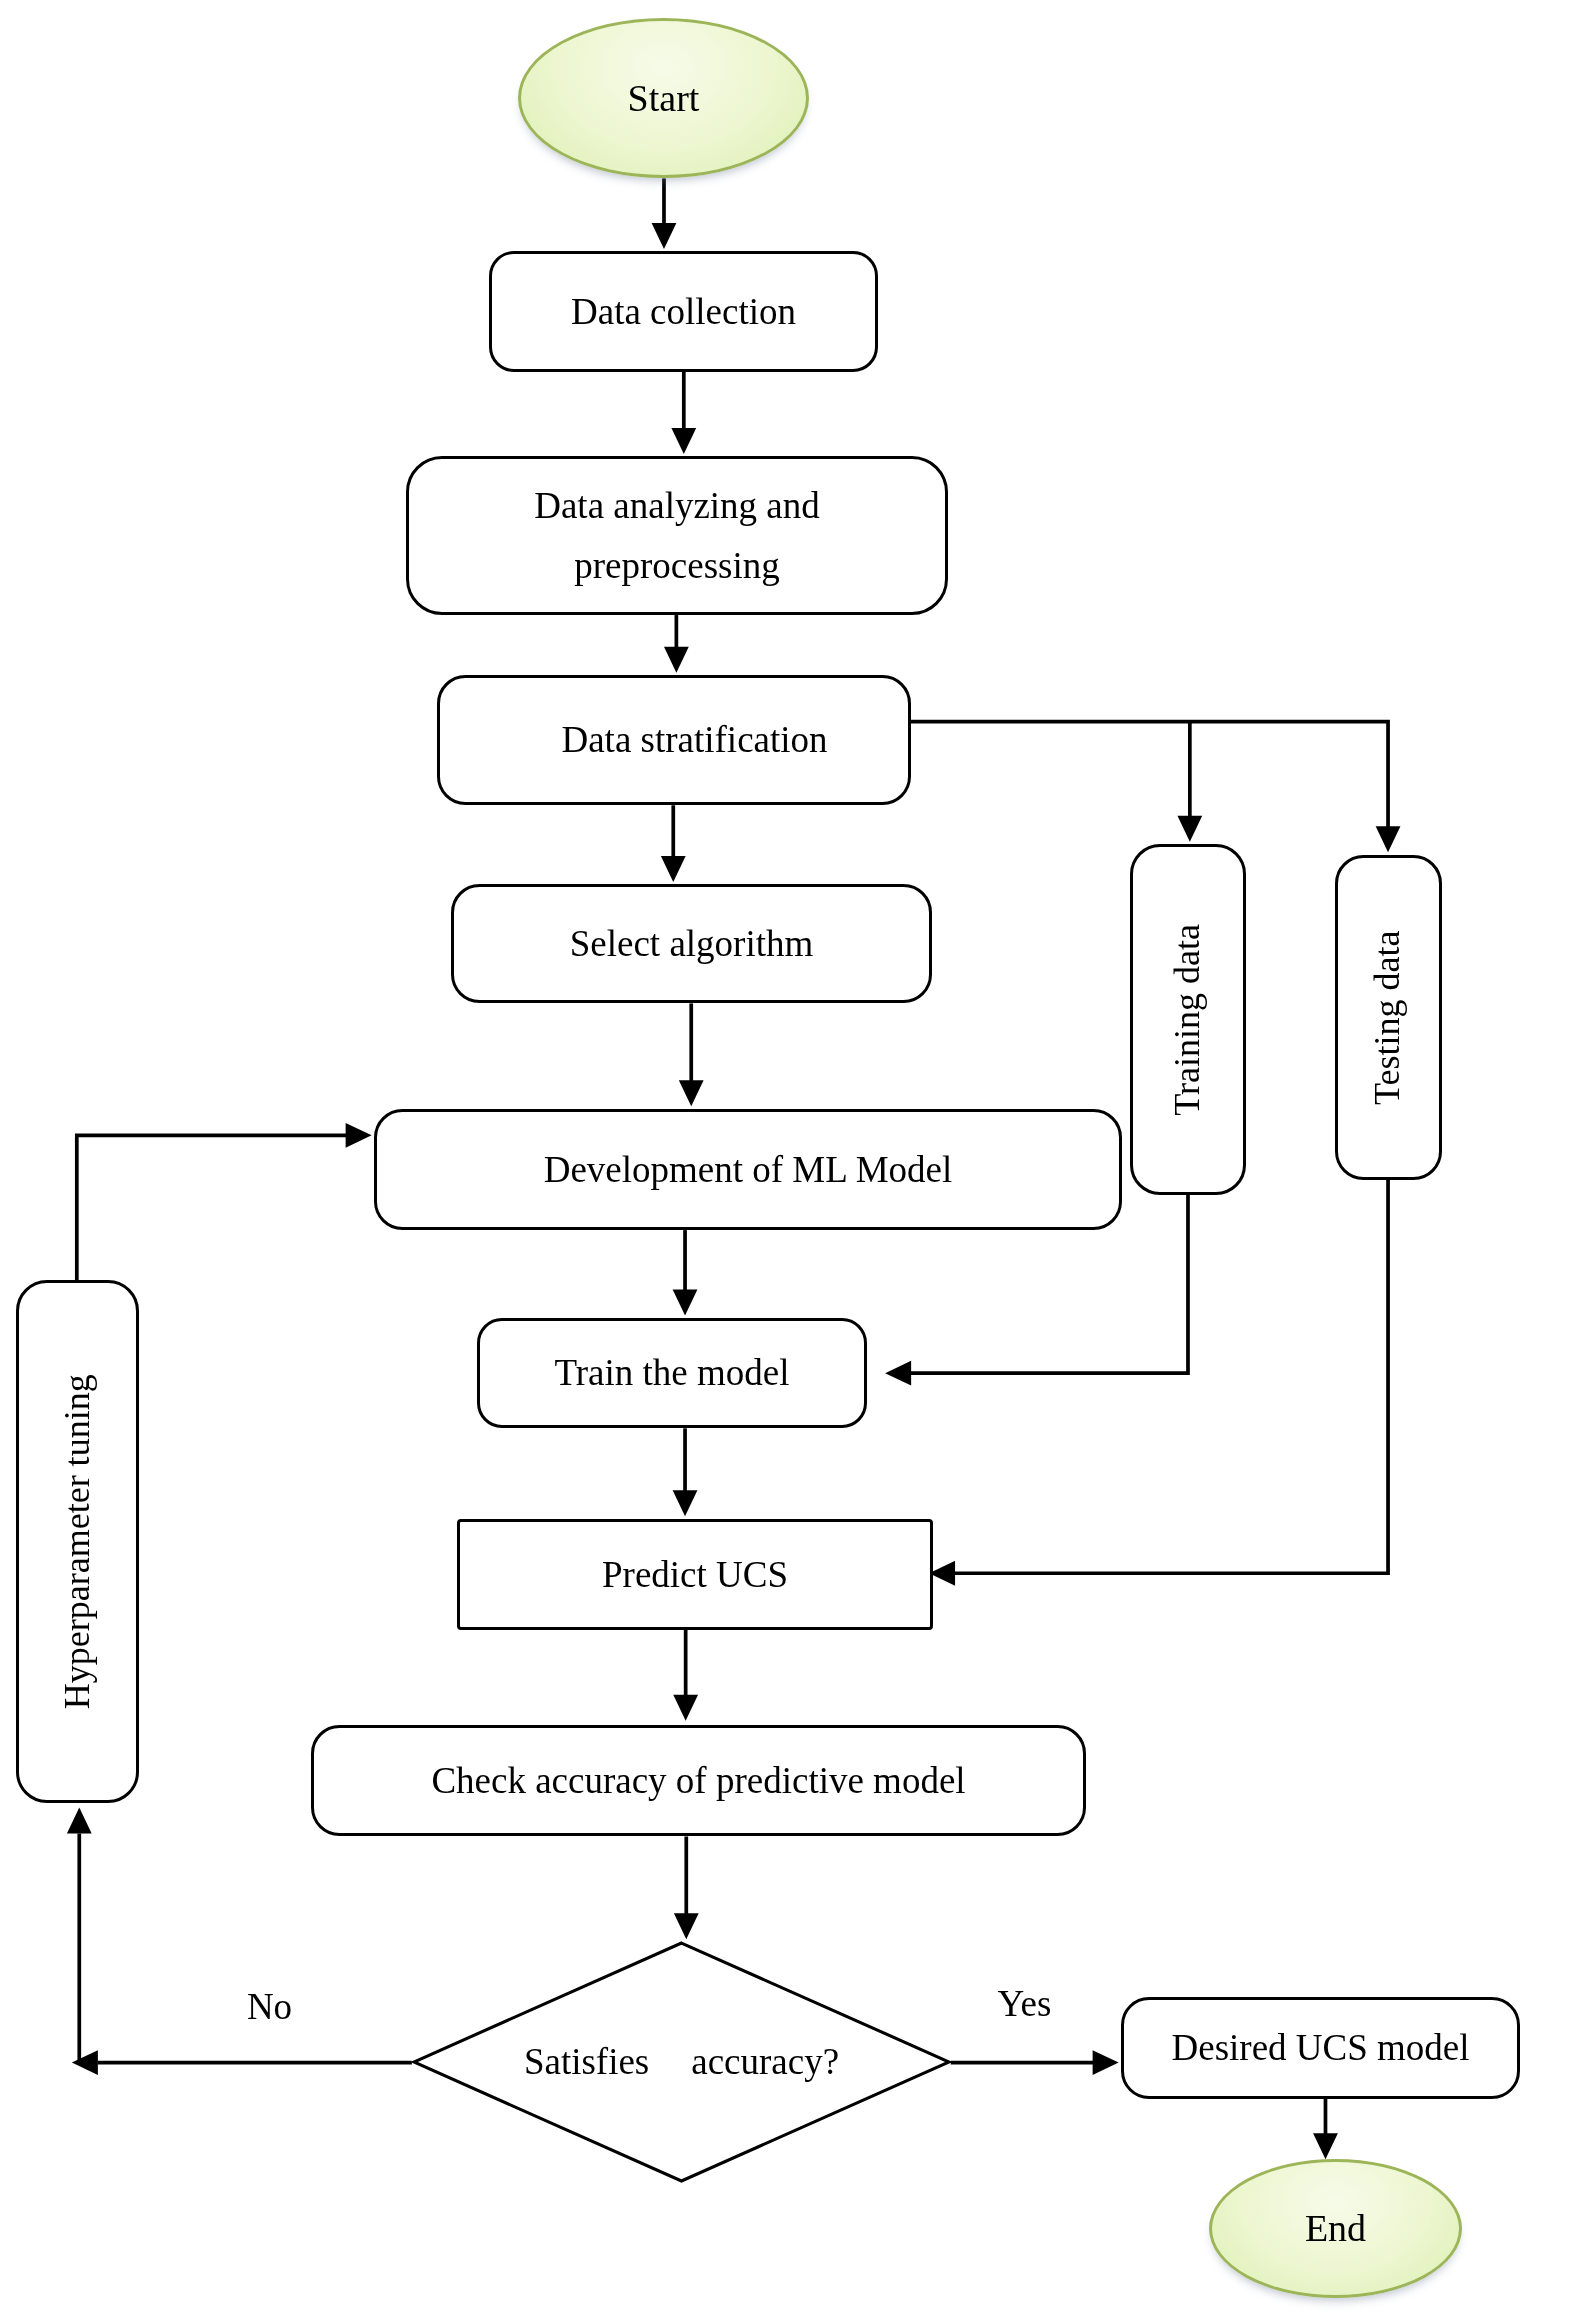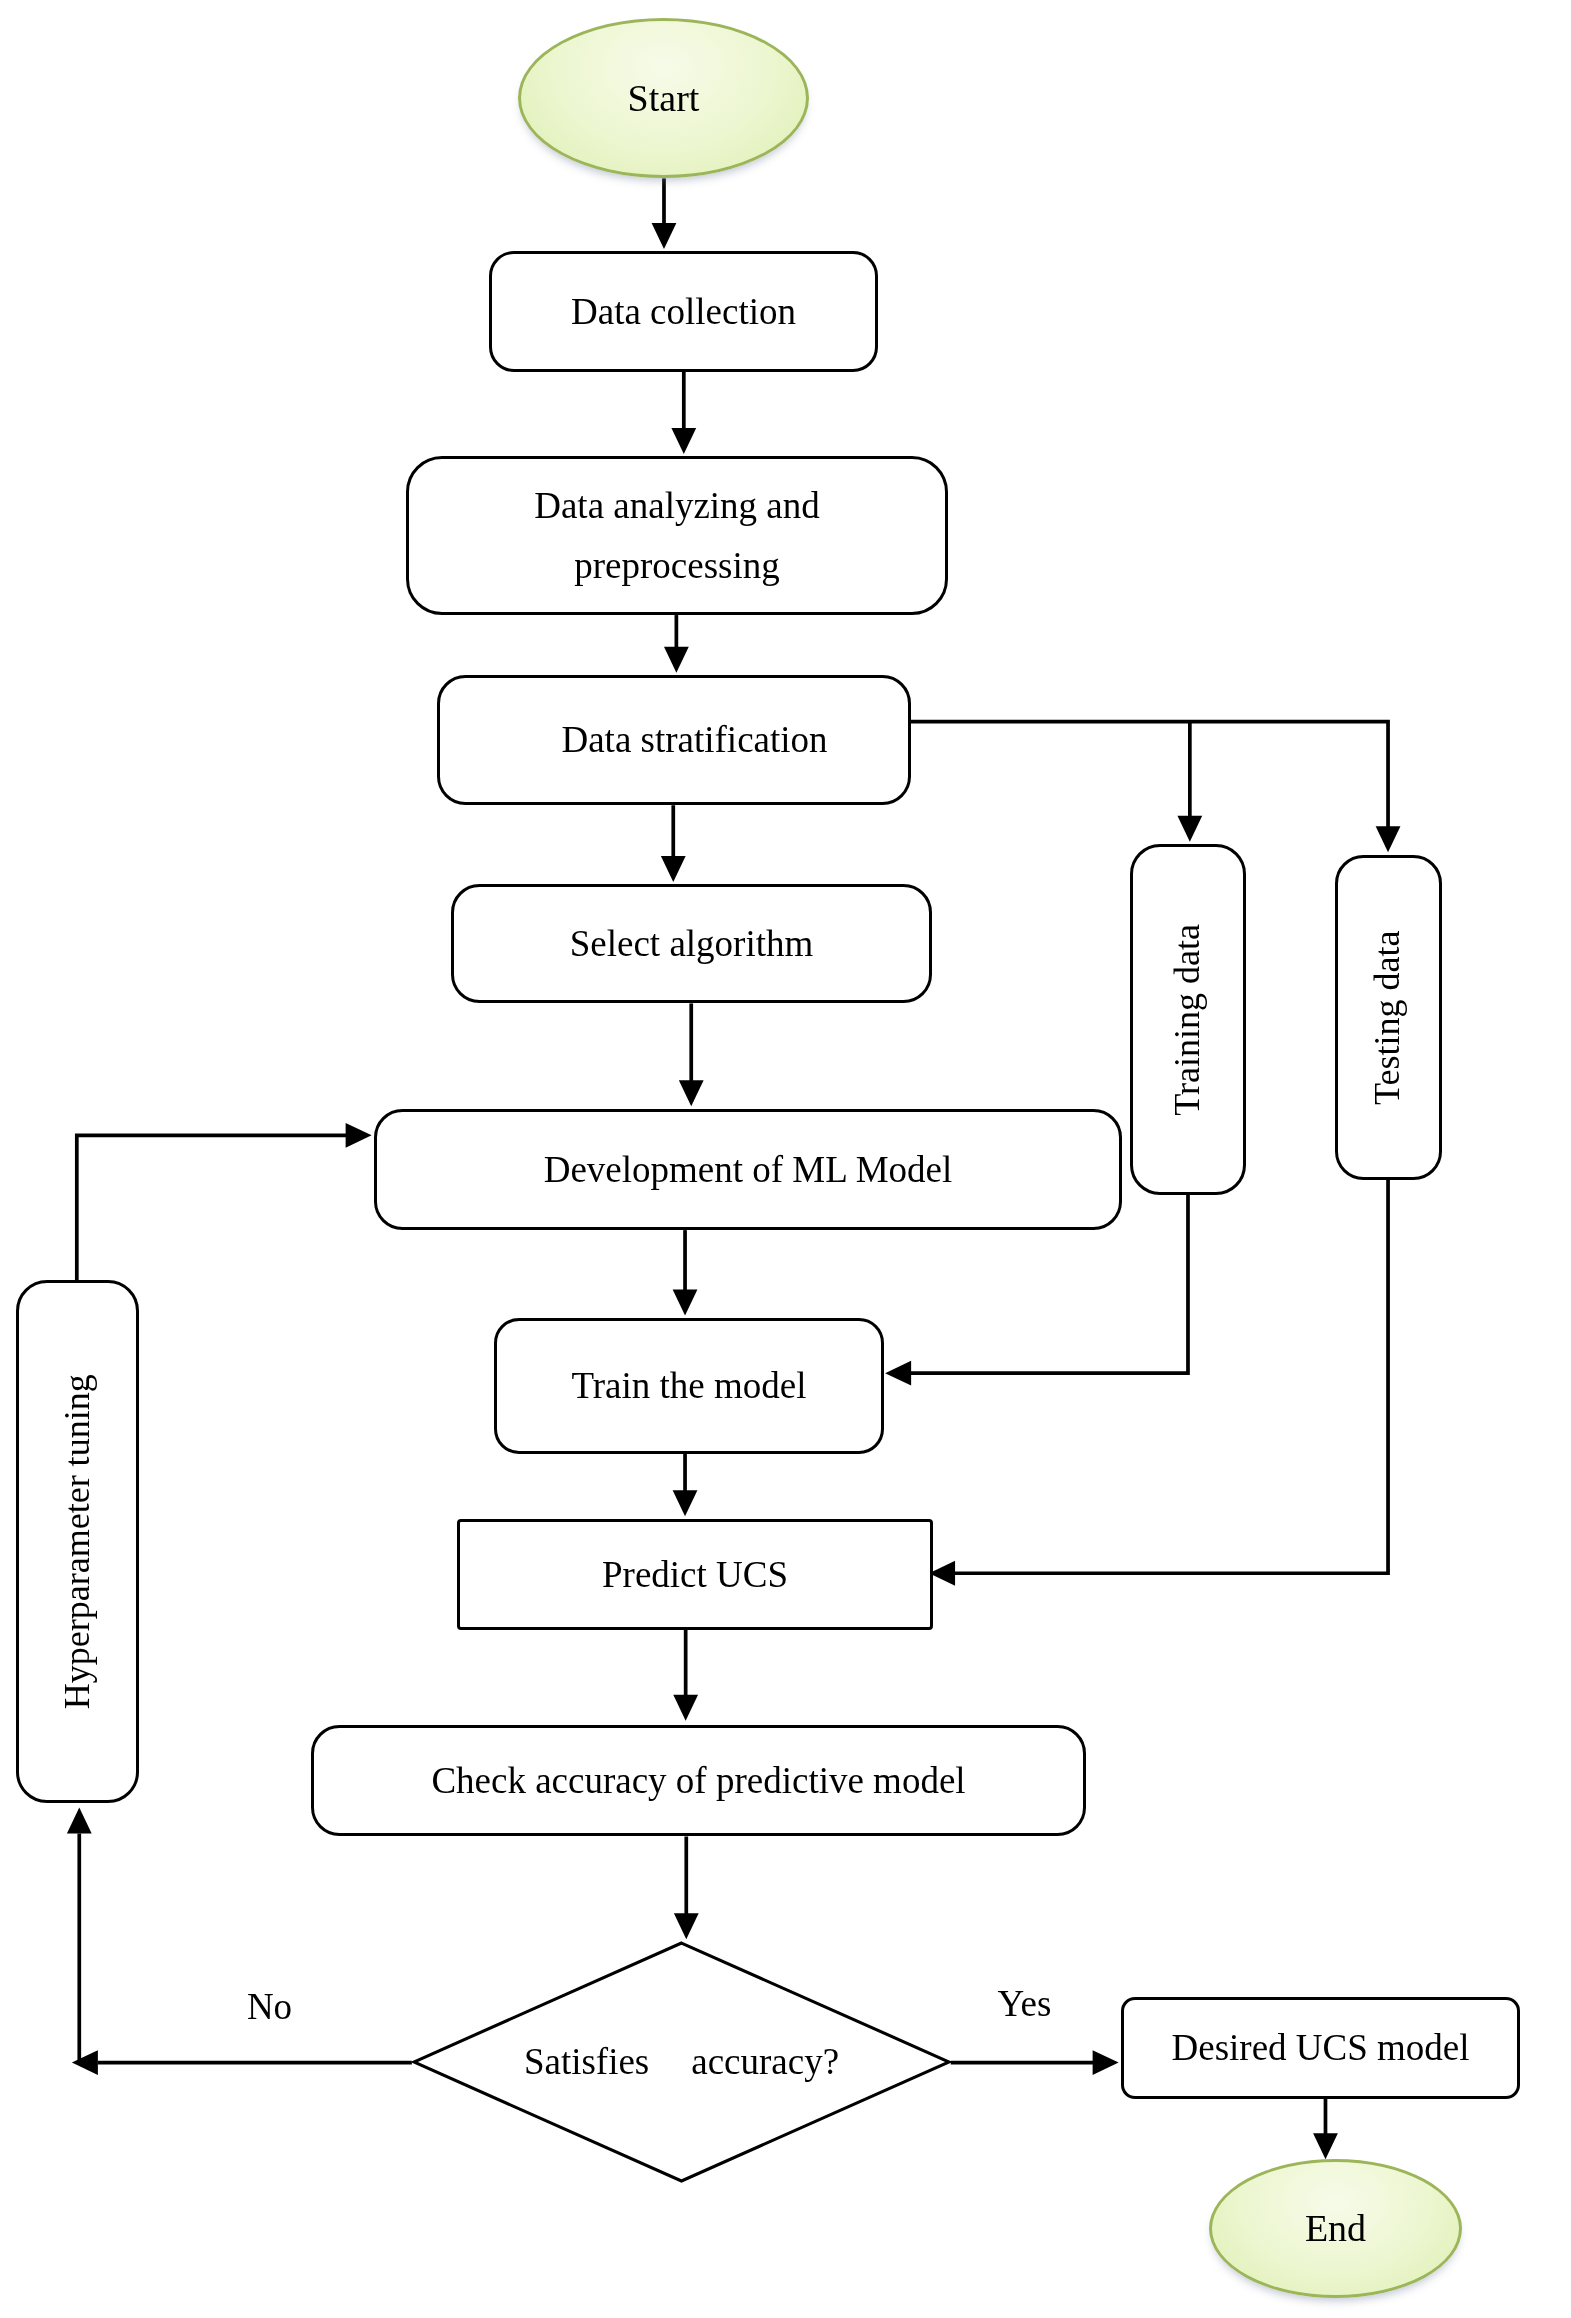--- a/index.html
+++ b/index.html
@@ -140,21 +140,21 @@
   </div>
 
   <div class="node" style="left:451px;top:884px;width:481px;height:119px;border-radius:28.5px;">
     <span>Select algorithm</span>
   </div>
 
   <div class="node" style="left:374px;top:1109px;width:748px;height:121px;border-radius:28.5px;">
     <span>Development of ML Model</span>
   </div>
 
-  <div class="node" style="left:494px;top:1318px;width:390px;height:136px;border-radius:25px;">
+  <div class="node" style="left:477px;top:1318px;width:390px;height:110px;border-radius:25px;">
     <span>Train the model</span>
   </div>
 
   <div class="node" style="left:448px;top:1519px;width:476px;height:111px;border-radius:4px;margin-left:9px;">
     <span>Predict UCS</span>
   </div>
 
   <div class="node" style="left:311px;top:1725px;width:775px;height:111px;border-radius:28.5px;">
     <span>Check accuracy of predictive model</span>
   </div>
@@ -162,21 +162,21 @@
   <div class="diamond-wrap" style="left:412px;top:1941px;width:539px;height:242px;">
     <svg width="539" height="242" viewBox="0 0 870 390">
       <polygon points="435,3 867,195 435,387 3,195" fill="#ffffff" stroke="#000000" stroke-width="5"></polygon>
     </svg>
     <div class="diamond-text">
       <span>Satisfies</span>
       <span>accuracy?</span>
     </div>
   </div>
 
-  <div class="node" style="left:1121px;top:1997px;width:399px;height:102px;border-radius:14px;">
+  <div class="node" style="left:1121px;top:1997px;width:399px;height:102px;border-radius:28px;">
     <span>Desired UCS model</span>
   </div>
 
   <div class="node terminal" style="left:1209px;top:2159px;width:253px;height:139px;">
     <span>End</span>
   </div>
 
   <div class="node vnode" style="left:15.5px;top:1280px;width:123px;height:523px;border-radius:31px;">
     <span>Hyperparameter tuning</span>
   </div>

